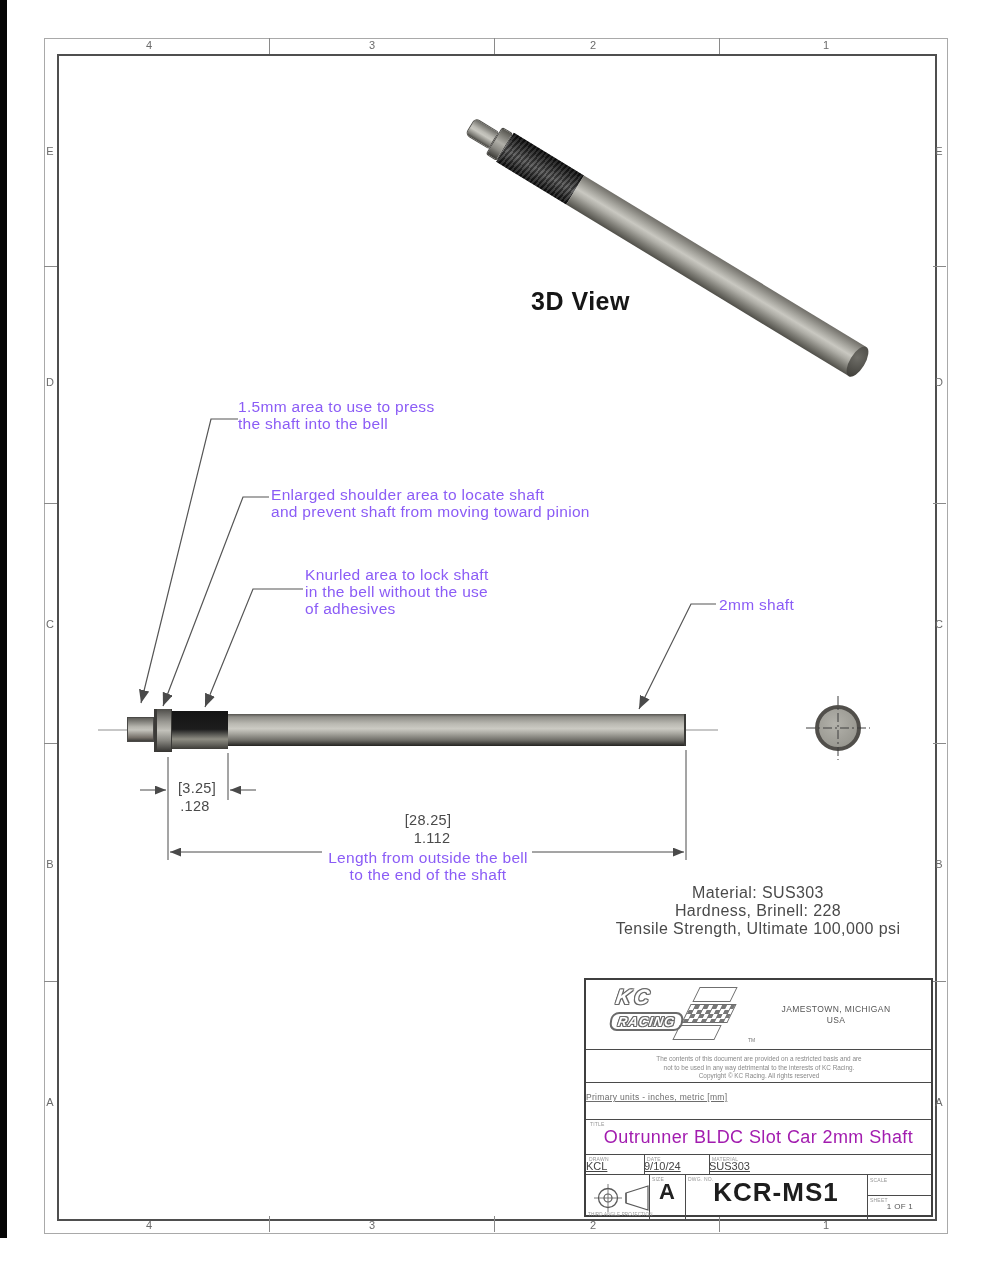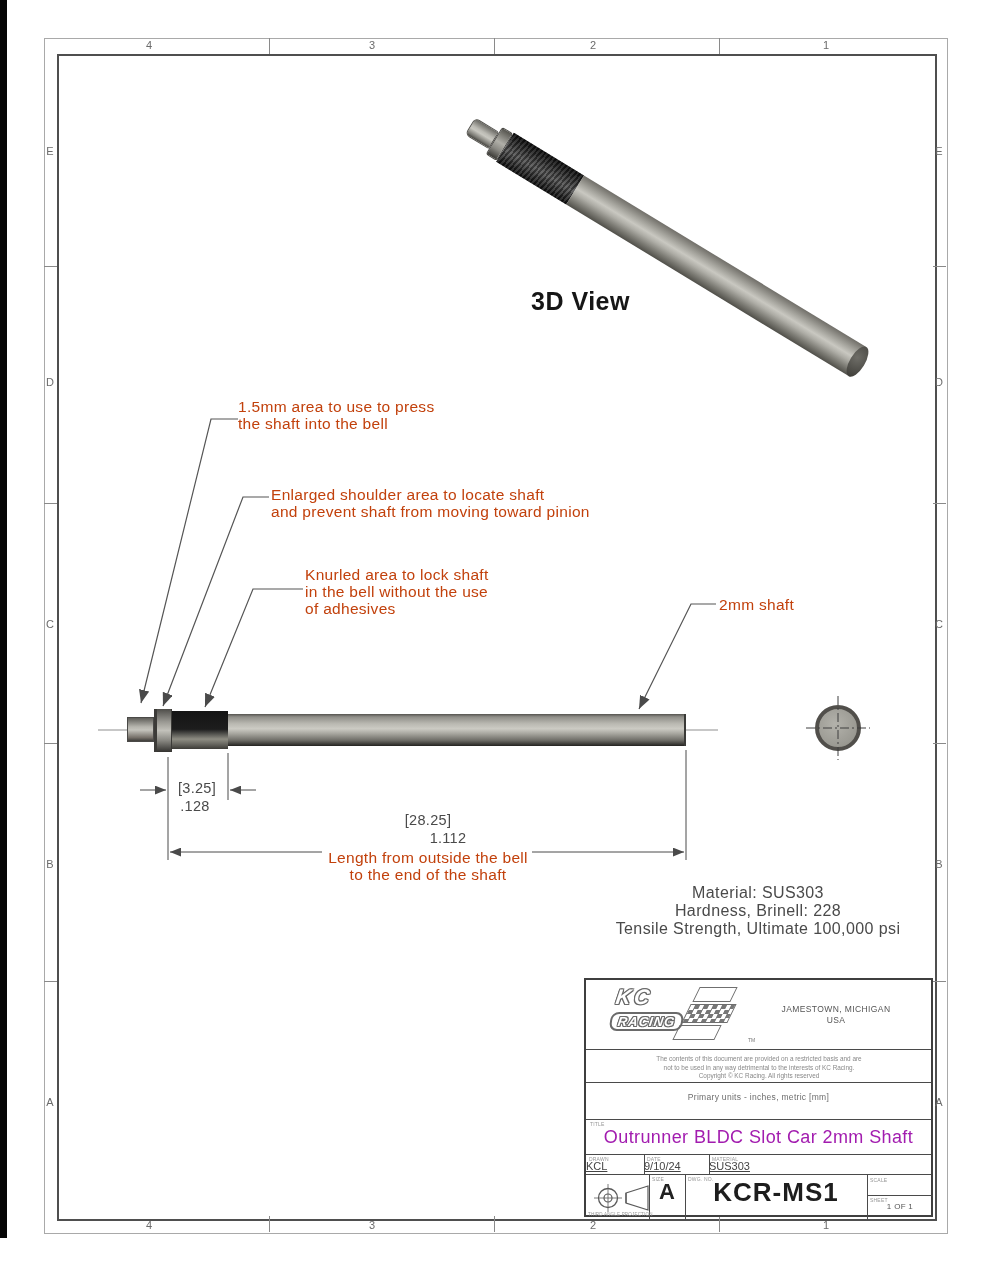--- a/index.html
+++ b/index.html
@@ -8,21 +8,21 @@
   .abs{position:absolute;}
   
   #left-edge{left:0;top:0;width:7px;height:1238px;background:#060606;}
   
   #outer-border{left:44px;top:38px;width:902px;height:1194px;border:1px solid #a9a9a9;}
   #inner-border{left:57px;top:54px;width:876px;height:1163px;border:2px solid #4f4f4f;}
   .zone{color:#6b6b6b;font-size:11px;width:16px;text-align:center;}
   .tickv{width:1px;height:16px;background:#8a8a8a;}
   .tickh{width:13px;height:1px;background:#8a8a8a;}
   
-  .note{font-size:15.5px;line-height:17px;color:#c2410c;letter-spacing:.3px;white-space:nowrap;}
+  .note{font-size:15.5px;line-height:17px;color:#8b5cf6;letter-spacing:.3px;white-space:nowrap;}
   .dim{font-size:14.5px;color:#4a4a4a;letter-spacing:.3px;white-space:nowrap;transform:translateX(-50%);}
   .ctr{transform:translateX(-50%);text-align:center;}
   
   #shaft3d{left:470px;top:104px;width:466px;height:44px;transform:rotate(31.3deg);
            transform-origin:0 50%;display:flex;align-items:center;}
   .seg{flex:none;}
   #tip3d{width:26px;height:18px;border-radius:5px 2px 2px 5px;border:1px solid #55544f;
          background:linear-gradient(to bottom,#6a6964,#bcbbb4 40%,#c8c7c0 55%,#7b7a74 85%,#45443f);}
   #collar3d{width:11px;height:30px;border-radius:3px;border:1px solid #4c4b47;
          background:linear-gradient(to bottom,#56554f,#b0afa8 45%,#8a8983 70%,#3a3935);}
@@ -49,21 +49,21 @@
          border:4px solid #514f4b;background:radial-gradient(circle at 42% 40%,#b3b2ab,#9a9992 70%,#8a897f);}
   
   .matline{font-size:16px;color:#4a4a4a;letter-spacing:.4px;white-space:nowrap;}
   
   #tb{left:584px;top:978px;width:349px;height:239px;border:2px solid #3f3f3f;box-sizing:border-box;}
   .tb-h{left:0;width:100%;height:1px;background:#4a4a4a;}
   .tb-v{width:1px;background:#4a4a4a;}
   .tb-tiny{font-size:5px;color:#979797;letter-spacing:.2px;white-space:nowrap;}
   #tb-location{left:164px;top:24px;width:172px;text-align:center;font-size:8.5px;line-height:11px;color:#555;letter-spacing:.4px;}
   #tb-disclaimer{left:4px;top:75px;width:338px;text-align:center;font-size:6.4px;line-height:8.6px;color:#888;}
-  #tb-units{left:0;top:112px;width:100%;text-align:center;font-size:8.5px;color:#6d6d6d;letter-spacing:.3px;}
+  #tb-units{left:0;top:112px;width:100%;font-size:8.5px;color:#6d6d6d;letter-spacing:.3px;text-decoration:underline;}
   #tb-title{left:0;top:147px;width:100%;text-align:center;font-size:18px;color:#a21caf;letter-spacing:.4px;}
   .tb-val{font-size:11px;color:#444;text-align:left;text-decoration:underline;}
   #tb-rev{left:63px;top:199px;width:36px;text-align:center;font-size:22px;font-weight:bold;color:#222;}
   #tb-dwgno{left:99px;top:197px;width:182px;text-align:center;font-size:26px;font-weight:bold;color:#1d1d1d;letter-spacing:1px;}
   #tb-sheet{left:281px;top:222px;width:66px;text-align:center;font-size:8px;color:#555;letter-spacing:.3px;}
   
   #logo{left:24px;top:5px;width:155px;height:62px;}
   .outline-txt{color:#fff;text-shadow:-1px 0 #6a6a6a,1px 0 #6a6a6a,0 -1px #6a6a6a,0 1px #6a6a6a,
                -1px -1px #6a6a6a,1px 1px #6a6a6a,1px -1px #6a6a6a,-1px 1px #6a6a6a;}
   #logo-kc{left:6px;top:0px;font-size:21px;font-weight:bold;font-style:italic;letter-spacing:3px;transform:skewX(-8deg);}
@@ -173,21 +173,21 @@
   </div>
   <div class="abs note" style="left:271px;top:486px">
     <div>Enlarged shoulder area to locate shaft</div>
     <div>and prevent shaft from moving toward pinion</div>
   </div>
   <div class="abs note" style="left:719px;top:596px">2mm shaft</div>
 
   <div class="abs dim" style="left:197px;top:780px">[3.25]</div>
   <div class="abs dim" style="left:195px;top:798px">.128</div>
   <div class="abs dim" style="left:428px;top:812px">[28.25]</div>
-  <div class="abs dim" style="left:448px;top:830px">1.112</div>
+  <div class="abs dim" style="left:432px;top:830px">1.112</div>
   <div class="abs note ctr" style="left:428px;top:849px">
     <div>Length from outside the bell</div>
     <div>to the end of the shaft</div>
   </div>
 
   <div class="abs ctr" style="left:758px;top:884px">
     <div class="matline">Material: SUS303</div>
     <div class="matline">Hardness, Brinell: 228</div>
     <div class="matline">Tensile Strength, Ultimate 100,000 psi</div>
   </div>

